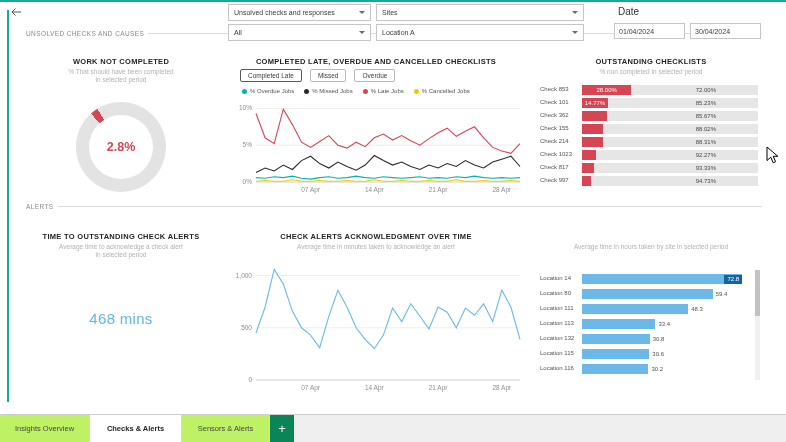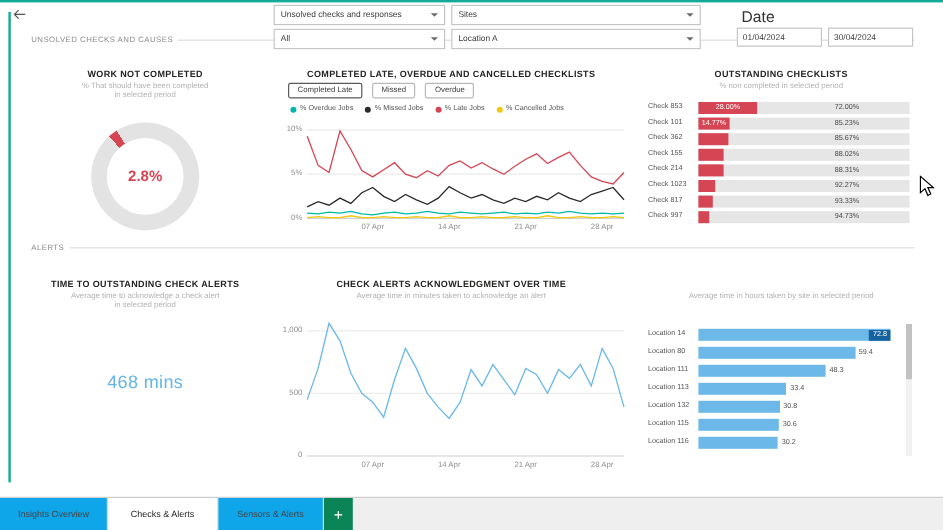--- a/index.html
+++ b/index.html
@@ -26,22 +26,22 @@
   .orow .nm{position:absolute;left:0;top:2px;font-size:6px;color:#555}
   .orow .track{position:absolute;left:42px;right:2px;top:1px;height:10px;background:#e6e6e6}
   .orow .fill{position:absolute;left:0;top:0;height:10px;background:#d64554;display:flex;align-items:center;justify-content:center}
   .orow .vlab{font-size:6px;color:#fff;white-space:nowrap}
   .orow .rlab{position:absolute;right:44px;top:2.5px;font-size:6px;color:#4a4a4a}
   .arow{position:relative;height:15px}
   .arow .nm{position:absolute;left:0;top:3px;font-size:6px;color:#555}
   .arow .bar{position:absolute;left:42px;top:2px;height:10px;background:#6cb8e8;display:flex;align-items:center;justify-content:flex-end}
   .arow .val{position:absolute;top:3.5px;font-size:6px;color:#555}
   .arow .val.hl{position:static;background:#16629e;color:#fff;font-size:6px;padding:1.5px 3px}
-  .tab{position:absolute;top:0;height:100%;display:flex;align-items:center;justify-content:center;font-size:7.5px;color:#454545;border-right:1px solid #d9d9d9;background:#0ea5e9}
-  .tab.active{background:#fff;font-weight:normal;color:#252423}
+  .tab{position:absolute;top:0;height:100%;display:flex;align-items:center;justify-content:center;font-size:7.5px;color:#454545;border-right:1px solid #d9d9d9;background:#bef264}
+  .tab.active{background:#fff;font-weight:bold;color:#252423}
   .donut-hole{position:absolute;inset:13px;background:#fff;border-radius:50%}
   .donut-center{position:absolute;inset:0;display:flex;align-items:center;justify-content:center;font-size:12.5px;font-weight:bold;color:#d64554}
 </style>
 </head>
 <body>
 
 <div id="app">
 
   <div class="abs" style="left:0;top:0;width:786px;height:2px;background:#12ab98"></div>
   <div class="abs" style="left:7px;top:10px;width:2px;height:392px;background:#12ab98"></div>
@@ -57,21 +57,21 @@
   <div class="dd" style="left:228px;top:4px;width:143px">
     <span>Unsolved checks and responses</span>
       <span class="spacer"></span>
       <span class="caret"></span>
   </div>
   <div class="dd" style="left:376px;top:4px;width:208px">
     <span>Sites</span>
       <span class="spacer"></span>
       <span class="caret"></span>
   </div>
-  <div class="abs" style="left:618px;top:6px;font-size:13px;color:#333">Date</div>
+  <div class="abs" style="left:618px;top:6px;font-size:10px;color:#333">Date</div>
 
   <div class="dd" style="left:228px;top:24px;width:143px">
     <span>All</span>
       <span class="spacer"></span>
       <span class="caret"></span>
   </div>
   <div class="dd" style="left:376px;top:24px;width:208px">
     <span>Location A</span>
       <span class="spacer"></span>
       <span class="caret"></span>

